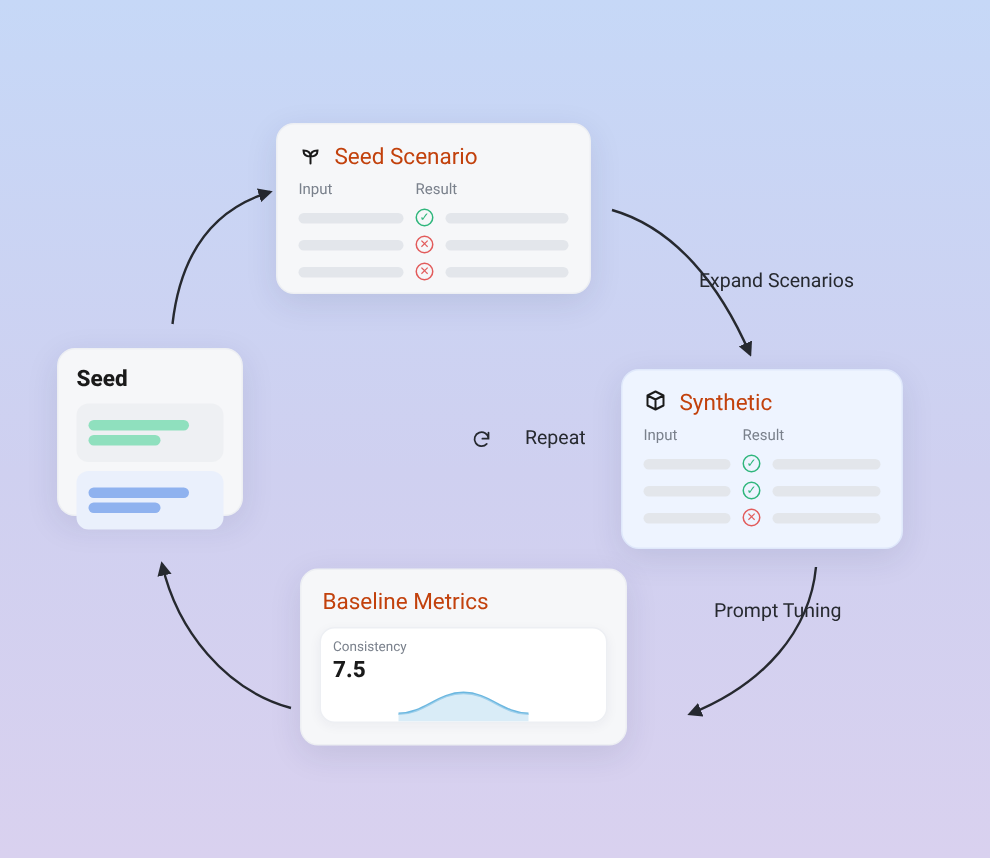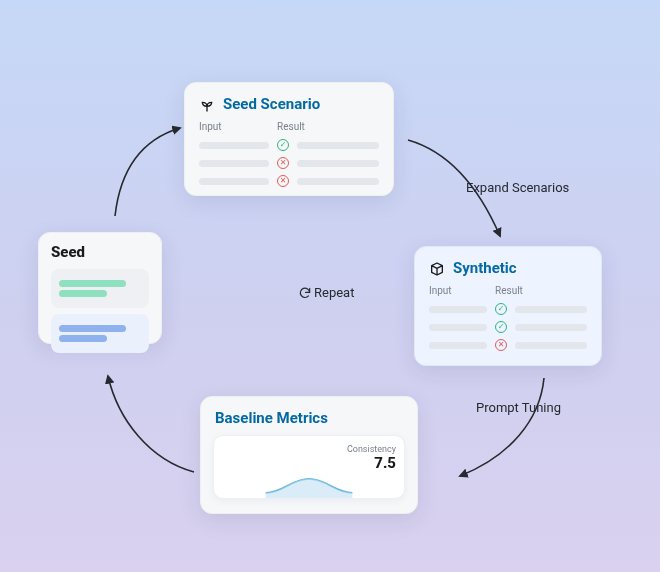--- a/index.html
+++ b/index.html
@@ -13,26 +13,26 @@
   }
   .card {
     position: absolute;
     background: #f6f7f9;
     border-radius: 12px;
     box-shadow: 0 6px 22px rgba(30,40,80,.10);
     border: 1px solid #edeff3;
   }
   .card-title {
     display: flex;
-    align-items: flex-end;
+    align-items: flex-start;
     gap: 8px;
     padding: 12px 14px 8px;
-    font-weight: 700;
+    font-weight: 400;
     font-size: 15px;
-    color: #0369a1;
+    color: #c2410c;
   }
   .card-title svg { width: 16px; height: 16px; flex: none; }
 
   
   #agent { left: 38px; top: 232px; width: 124px; height: 112px; padding: 10px 12px 12px; }
   #agent .title { font-weight: 800; font-size: 15px; color:#1a1a1a; margin-bottom: 8px; }
   .agent-block { border-radius: 8px; padding: 8px; margin-top: 6px; }
   .ag-green { background: #eef0f3; }
   .ag-blue  { background: #eaf0fc; }
   .bar { height: 7px; border-radius: 4px; margin: 3px 0; }
@@ -50,31 +50,31 @@
   .status.ok { border-color:#2fb67c; color:#2fb67c; }
   .status.err{ border-color:#e25b5b; color:#e25b5b; }
   .tbl-row .cell-result { flex:1; height: 7px; background:#e3e6eb; border-radius:4px; }
 
   #seed { left: 184px; top: 82px; width: 210px; height: 114px; }
   #synth { left: 414px; top: 246px; width: 188px; height: 120px; background:#eef4ff; border-color:#dfe8fb; }
   #synth .tbl-row .cell-input { width: 58px; }
   #synth .col-heads span:first-child { width: 58px; }
 
   
-  #baseline { left: 200px; top: 396px; width: 218px; height: 118px; }
-  .metric-wrap { display:flex; gap: 10px; padding: 0 12px 12px; text-align: right; }
+  #baseline { left: 200px; top: 379px; width: 218px; height: 118px; }
+  .metric-wrap { display:flex; gap: 10px; padding: 0 12px 12px; }
   .metric { flex:1; background:#fff; border:1px solid #edeff3; border-radius:10px; padding:8px 8px 0; box-shadow: 0 2px 8px rgba(30,40,80,.05);}
   .metric .label { font-size:9px; color:#7a818c; }
   .metric .value { font-size:15px; font-weight:800; color:#1a1a1a; }
   .metric svg { display:block; width:100%; height:26px; }
 
   
   .flow-label { position:absolute; font-size:13px; color:#26292f; }
   #lab-expand { left: 466px; top: 180px; }
-  #lab-repeat { left: 298px; top: 285px; display:flex; align-items:center; gap:2px; }
+  #lab-repeat { left: 314px; top: 285px; display:flex; align-items:center; gap:22px; }
   #lab-repeat svg { width:14px; height:14px; }
   #lab-prompt { left: 476px; top: 400px; }
 
   
   svg.arrows { position:absolute; inset:0; width:660px; height:572px; pointer-events:none; }
 </style>
 </head>
 <body>
 
 <svg class="arrows" viewBox="0 0 660 572">

